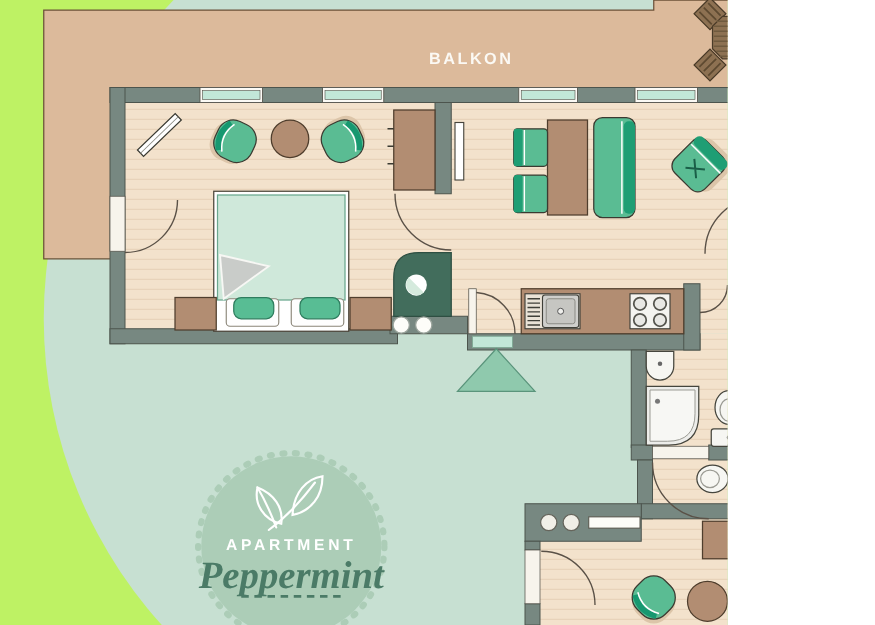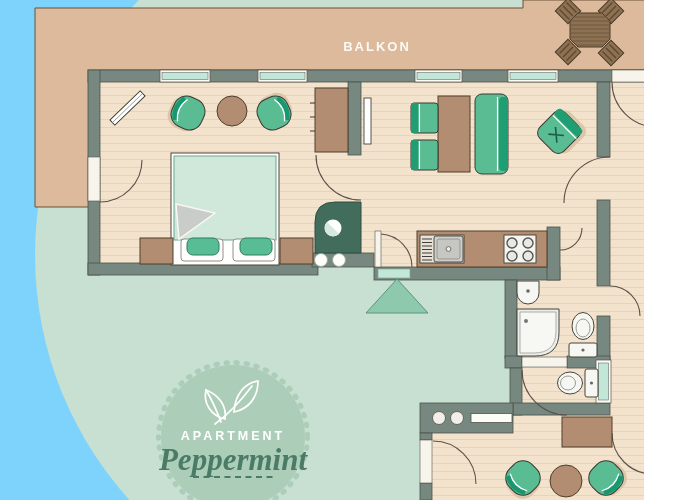--- a/index.html
+++ b/index.html
@@ -1,16 +1,16 @@
 <!DOCTYPE html>
 <html><head>
 <meta charset="utf-8">
 <style>
   html,body{margin:0;padding:0;background:#fff;}
-  .stage{position:relative;width:644px;height:500px;overflow:hidden;background:#7dd3fc;}
+  .stage{position:relative;width:582px;height:500px;overflow:hidden;background:#bef264;}
   svg text{font-family:"Liberation Sans",sans-serif;}
   .balkon-label{font-size:13px;font-weight:bold;letter-spacing:2px;fill:#fbf9f4;}
   .badge-top{font-size:12.5px;font-weight:bold;letter-spacing:3px;fill:#ffffff;}
   .badge-name{font-family:"Liberation Serif",serif;font-style:italic;font-weight:bold;font-size:31px;fill:#4b7b67;}
   .wall{fill:#778881;stroke:#4c544d;stroke-width:0.8;}
   .floor{fill:url(#planks);}
   .arc{fill:none;stroke:#5a5147;stroke-width:1.1;}
   .doorleaf{fill:#f7f4ec;stroke:#55544c;stroke-width:0.6;}
   .winframe{fill:#fbfaf5;stroke:#55544c;stroke-width:0.7;}
   .winglass{fill:#c2e7d8;stroke:#55544c;stroke-width:0.5;}

